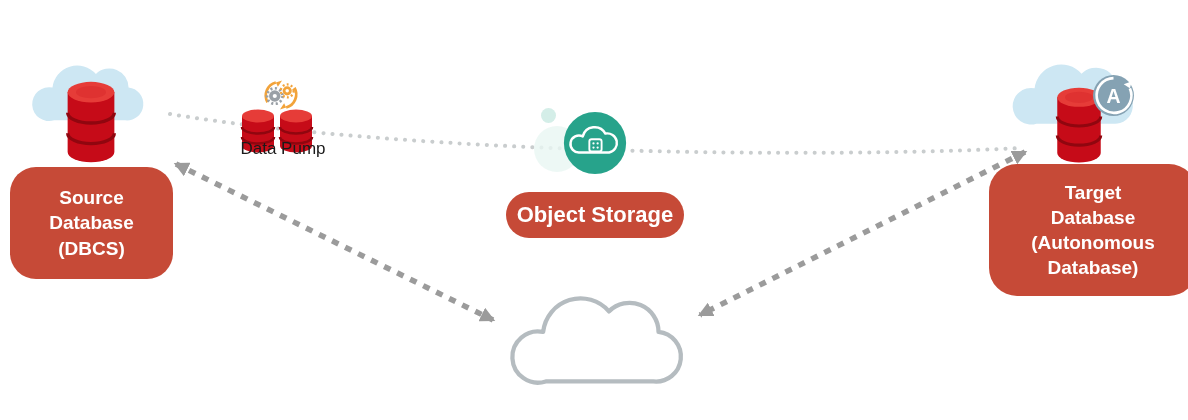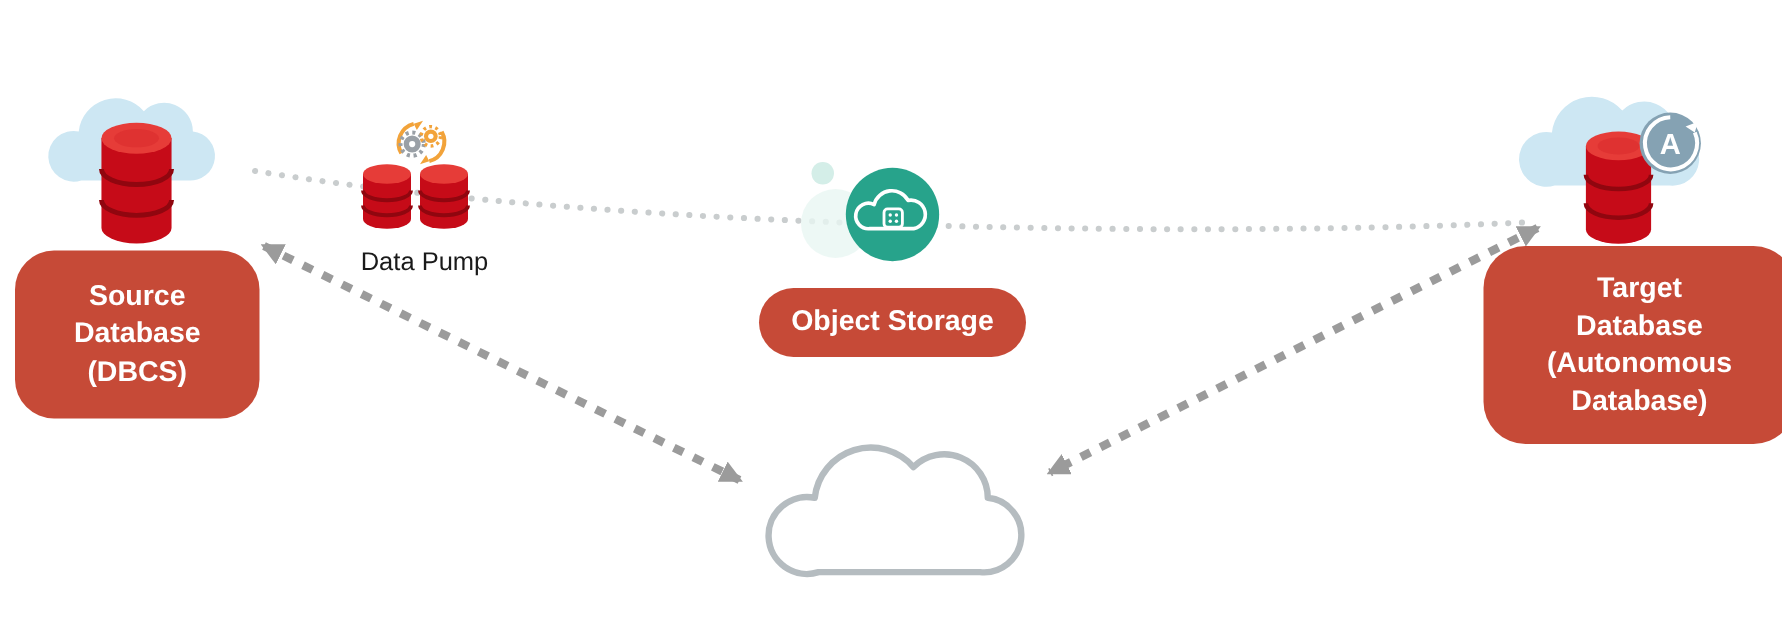--- a/index.html
+++ b/index.html
@@ -18,25 +18,25 @@
     background:#C64A37;
     color:#ffffff;
     font-weight:bold;
     display:flex;align-items:center;justify-content:center;
     text-align:center;
     white-space:pre-line;
     line-height:1.32;
   }
   .source-box{left:10px;top:167px;width:163px;height:112px;border-radius:26px;font-size:19px;}
   .target-box{left:989px;top:164px;width:208px;height:132px;border-radius:28px;font-size:19px;}
-  .objstore-badge{left:506px;top:192px;width:178px;height:46px;border-radius:23px;font-size:19px;}
+  .objstore-badge{left:506px;top:192px;width:178px;height:46px;border-radius:23px;font-size:22px;}
   .dms-badge{left:536px;top:324px;width:120px;height:44px;border-radius:22px;font-size:19px;}
   .datapump-label{
     position:absolute;z-index:3;
-    left:221px;top:163px;width:124px;height:24px;
+    left:221px;top:137px;width:124px;height:24px;
     display:flex;align-items:center;justify-content:center;
     color:#1a1a1a;font-size:17px;font-weight:400;white-space:pre-line;
   }
   .bubble{position:absolute;border-radius:50%;z-index:1;}
   .bubble-small{left:541px;top:108px;width:15px;height:15px;background:#D4EEE8;}
   .bubble-big{left:534px;top:126px;width:46px;height:46px;background:#E9F6F2;opacity:.8;}
 </style>
 </head>
 <body>
 

